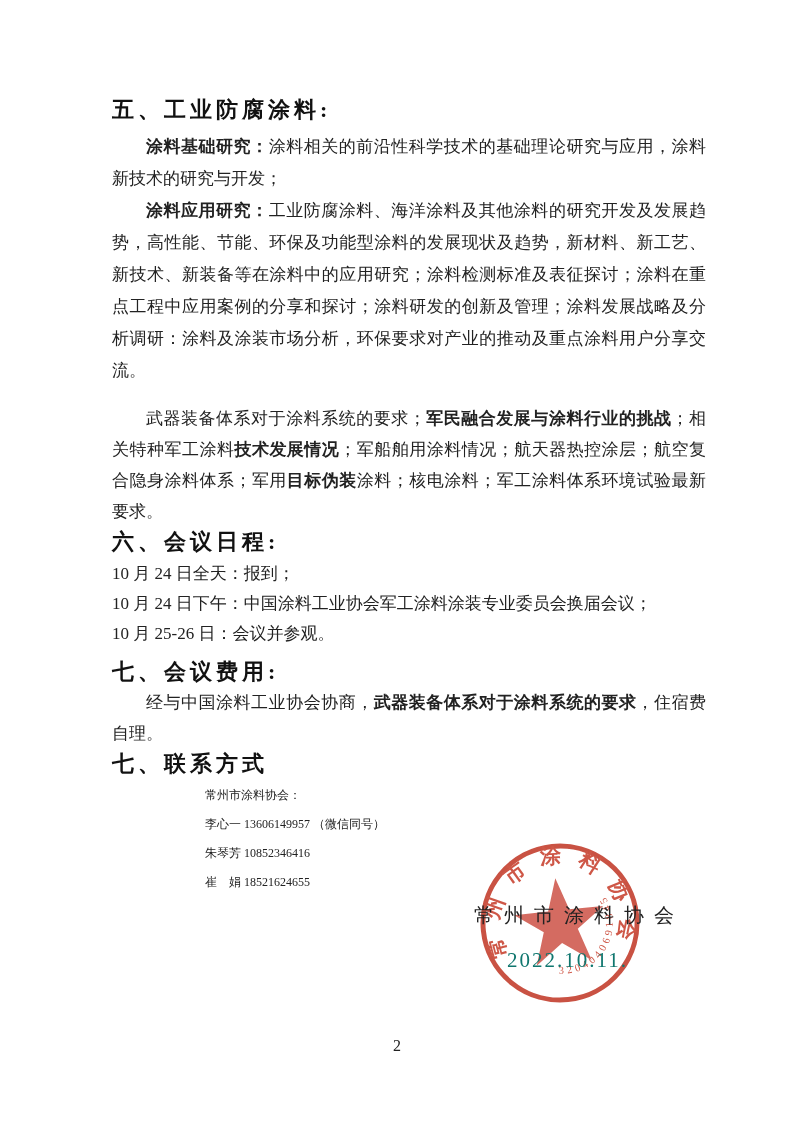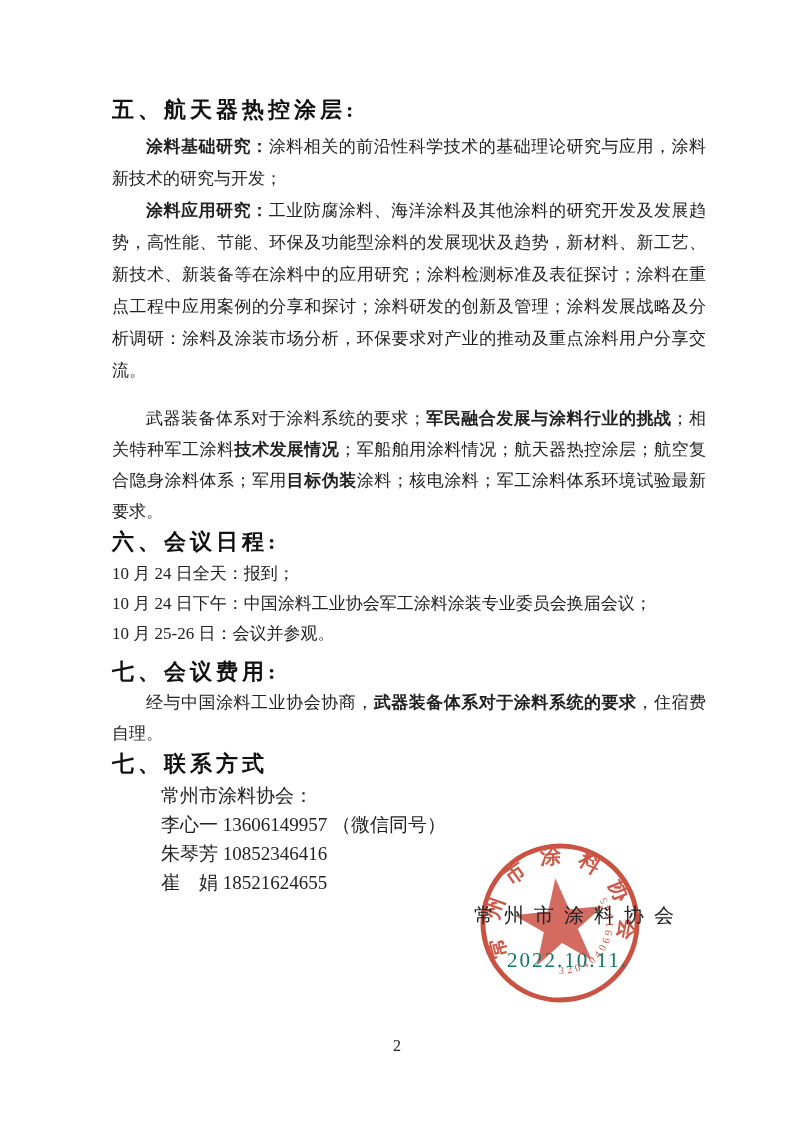--- a/index.html
+++ b/index.html
@@ -22,21 +22,21 @@
     text-align:justify;text-justify:inter-ideograph;color:#222;
   }
   .para.indent{text-indent:34px;}
   .para .b{font-weight:700;}
   [data-name="military-paragraph"]{line-height:31px;margin-top:16px;}
   [data-name="fee-paragraph"]{line-height:31px;}
   .sched{font-size:17px;line-height:30px;color:#222;}
   [data-name="section-6-heading"]{margin-bottom:2px;}
   [data-name="section-7-fee-heading"]{margin-top:8px;margin-bottom:0;}
   [data-name="section-7-contact-heading"]{margin-bottom:2px;}
-  .contact{margin-left:49px;font-size:19px;line-height:29px;color:#222;}
+  .contact{margin-left:93px;font-size:12px;line-height:29px;color:#222;}
   .contact-line{white-space:pre;}
   .sig-name{
     position:absolute;left:474px;top:902px;
     font-size:20px;letter-spacing:10px;color:#222;z-index:3;white-space:nowrap;
   }
   .sig-date{
     position:absolute;left:507px;top:948px;
     font-size:21px;letter-spacing:2px;color:#0f766e;z-index:3;white-space:nowrap;
   }
   .stamp{
@@ -50,21 +50,21 @@
     position:absolute;left:0;top:1037px;width:100%;
     text-align:center;font-size:16px;color:#222;
   }
 </style>
 </head>
 <body>
 
 <div class="doc" data-name="document-page">
 
   <div id="content" data-name="document-content">
-      <div class="sec-heading" data-name="section-5-heading">五、航天器热控涂层:</div>
+      <div class="sec-heading" data-name="section-5-heading">五、工业防腐涂料:</div>
       <p class="para indent" data-name="basic-research-paragraph"><span class="b" data-name="text-segment">涂料基础研究：</span><span data-name="text-segment">涂料相关的前沿性科学技术的基础理论研究与应用，涂料新技术的研究与开发；</span></p>
       <p class="para indent" data-name="application-research-paragraph"><span class="b" data-name="text-segment">涂料应用研究：</span><span data-name="text-segment">工业防腐涂料、海洋涂料及其他涂料的研究开发及发展趋势，高性能、节能、环保及功能型涂料的发展现状及趋势，新材料、新工艺、新技术、新装备等在涂料中的应用研究；涂料检测标准及表征探讨；涂料在重点工程中应用案例的分享和探讨；涂料研发的创新及管理；涂料发展战略及分析调研：涂料及涂装市场分析，环保要求对产业的推动及重点涂料用户分享交流。</span></p>
       <p class="para indent" data-name="military-paragraph"><span data-name="text-segment">武器装备体系对于涂料系统的要求；</span><span class="b" data-name="text-segment">军民融合发展与涂料行业的挑战</span><span data-name="text-segment">；相关特种军工涂料</span><span class="b" data-name="text-segment">技术发展情况</span><span data-name="text-segment">；军船舶用涂料情况；航天器热控涂层；航空复合隐身涂料体系；军用</span><span class="b" data-name="text-segment">目标伪装</span><span data-name="text-segment">涂料；核电涂料；军工涂料体系环境试验最新要求。</span></p>
       <div class="sec-heading" data-name="section-6-heading">六、会议日程:</div>
       <div class="sched" data-name="schedule-line-1">10 月 24 日全天：报到；</div>
       <div class="sched" data-name="schedule-line-2">10 月 24 日下午：中国涂料工业协会军工涂料涂装专业委员会换届会议；</div>
       <div class="sched" data-name="schedule-line-3">10 月 25-26 日：会议并参观。</div>
       <div class="sec-heading" data-name="section-7-fee-heading">七、会议费用:</div>
       <p class="para indent" data-name="fee-paragraph"><span data-name="text-segment">经与中国涂料工业协会协商，</span><span class="b" data-name="text-segment">武器装备体系对于涂料系统的要求</span><span data-name="text-segment">，住宿费自理。</span></p>
       <div class="sec-heading" data-name="section-7-contact-heading">七、联系方式</div>

